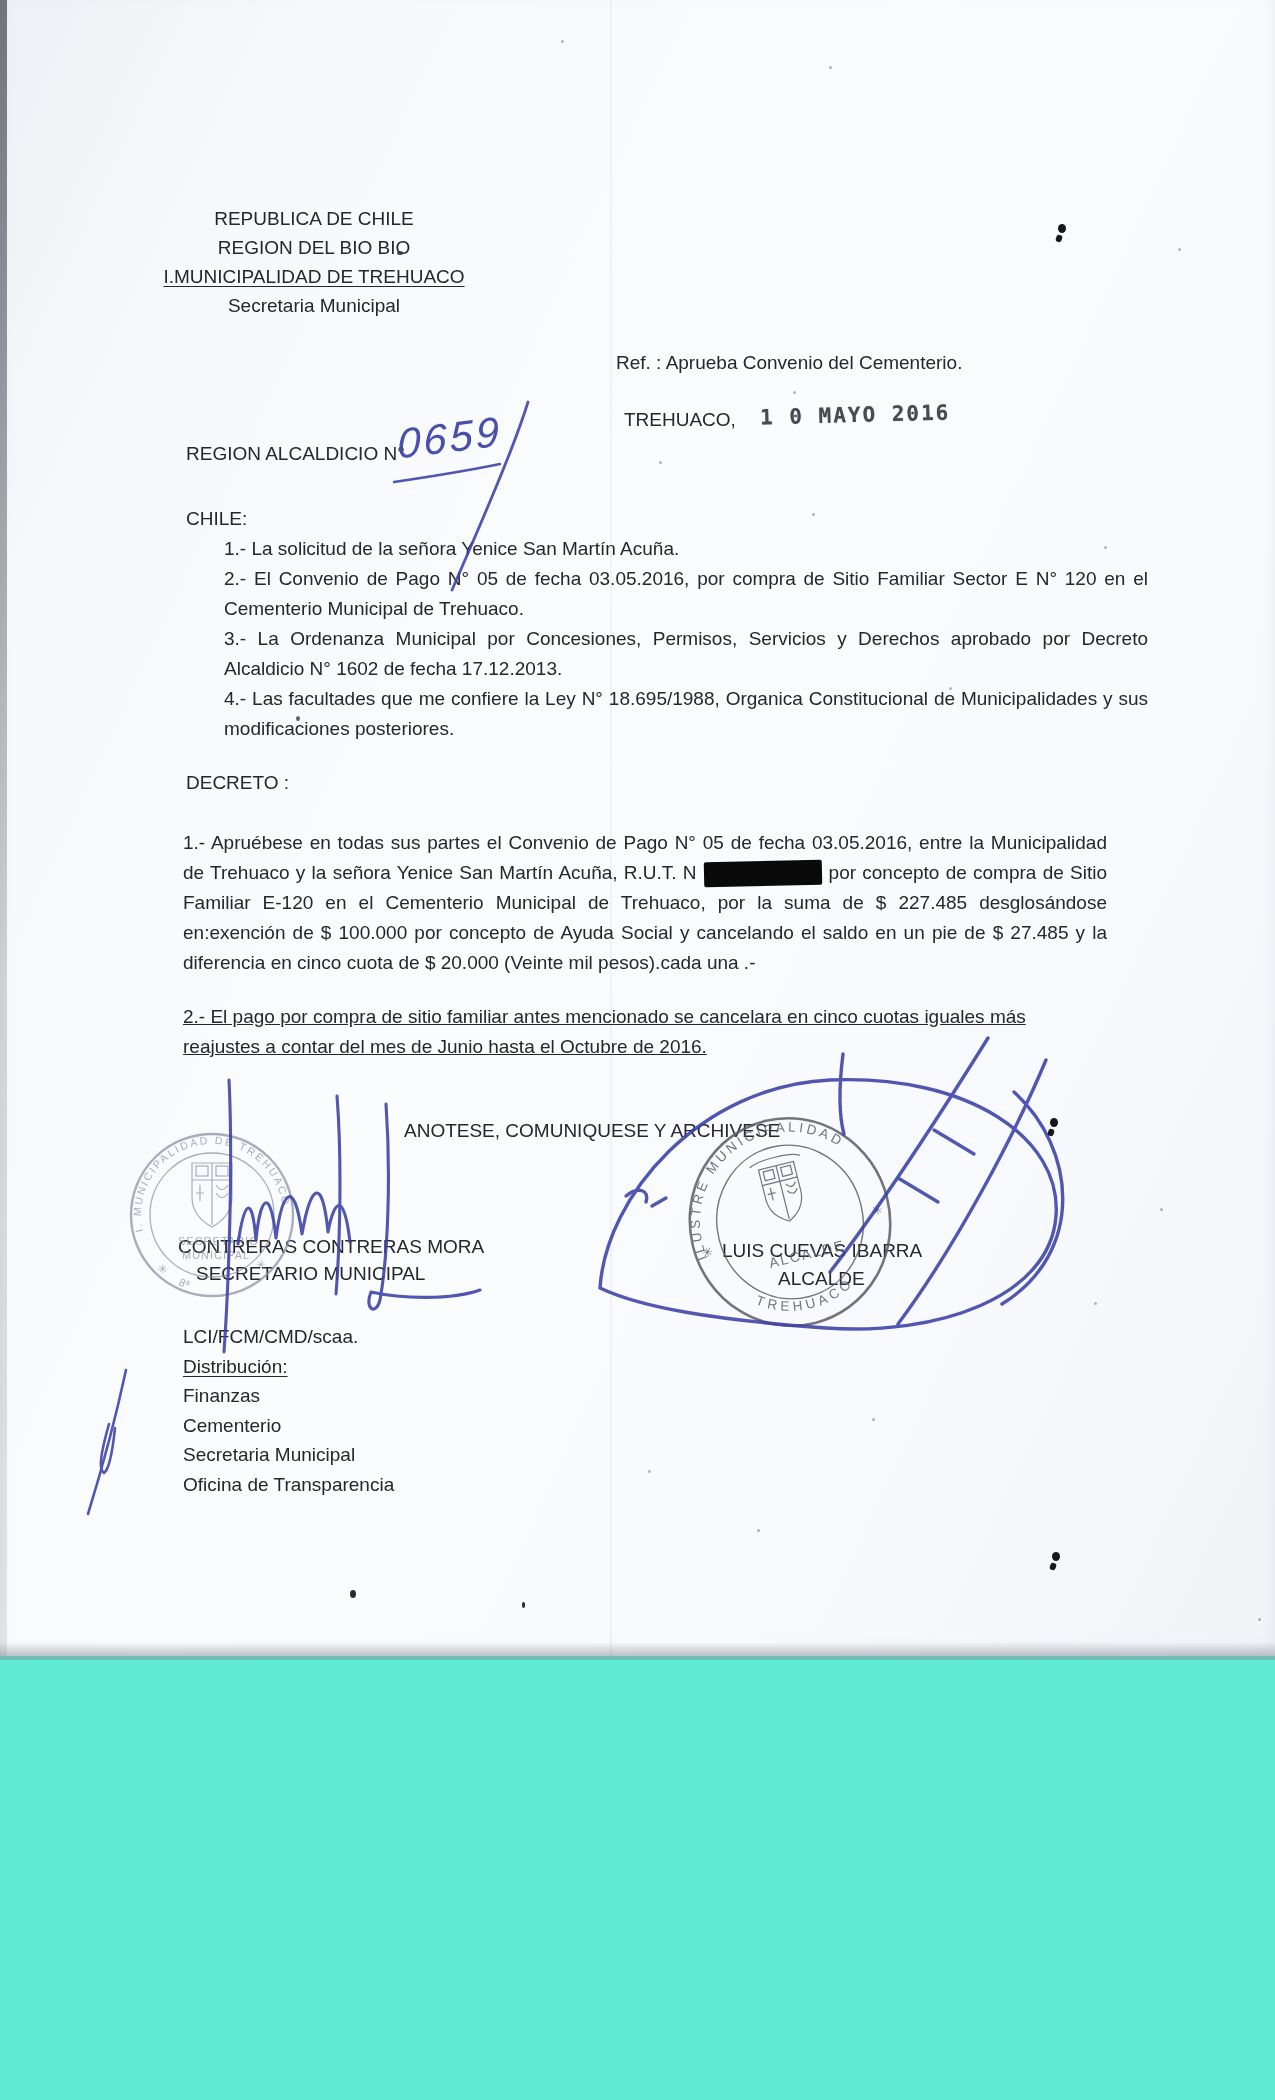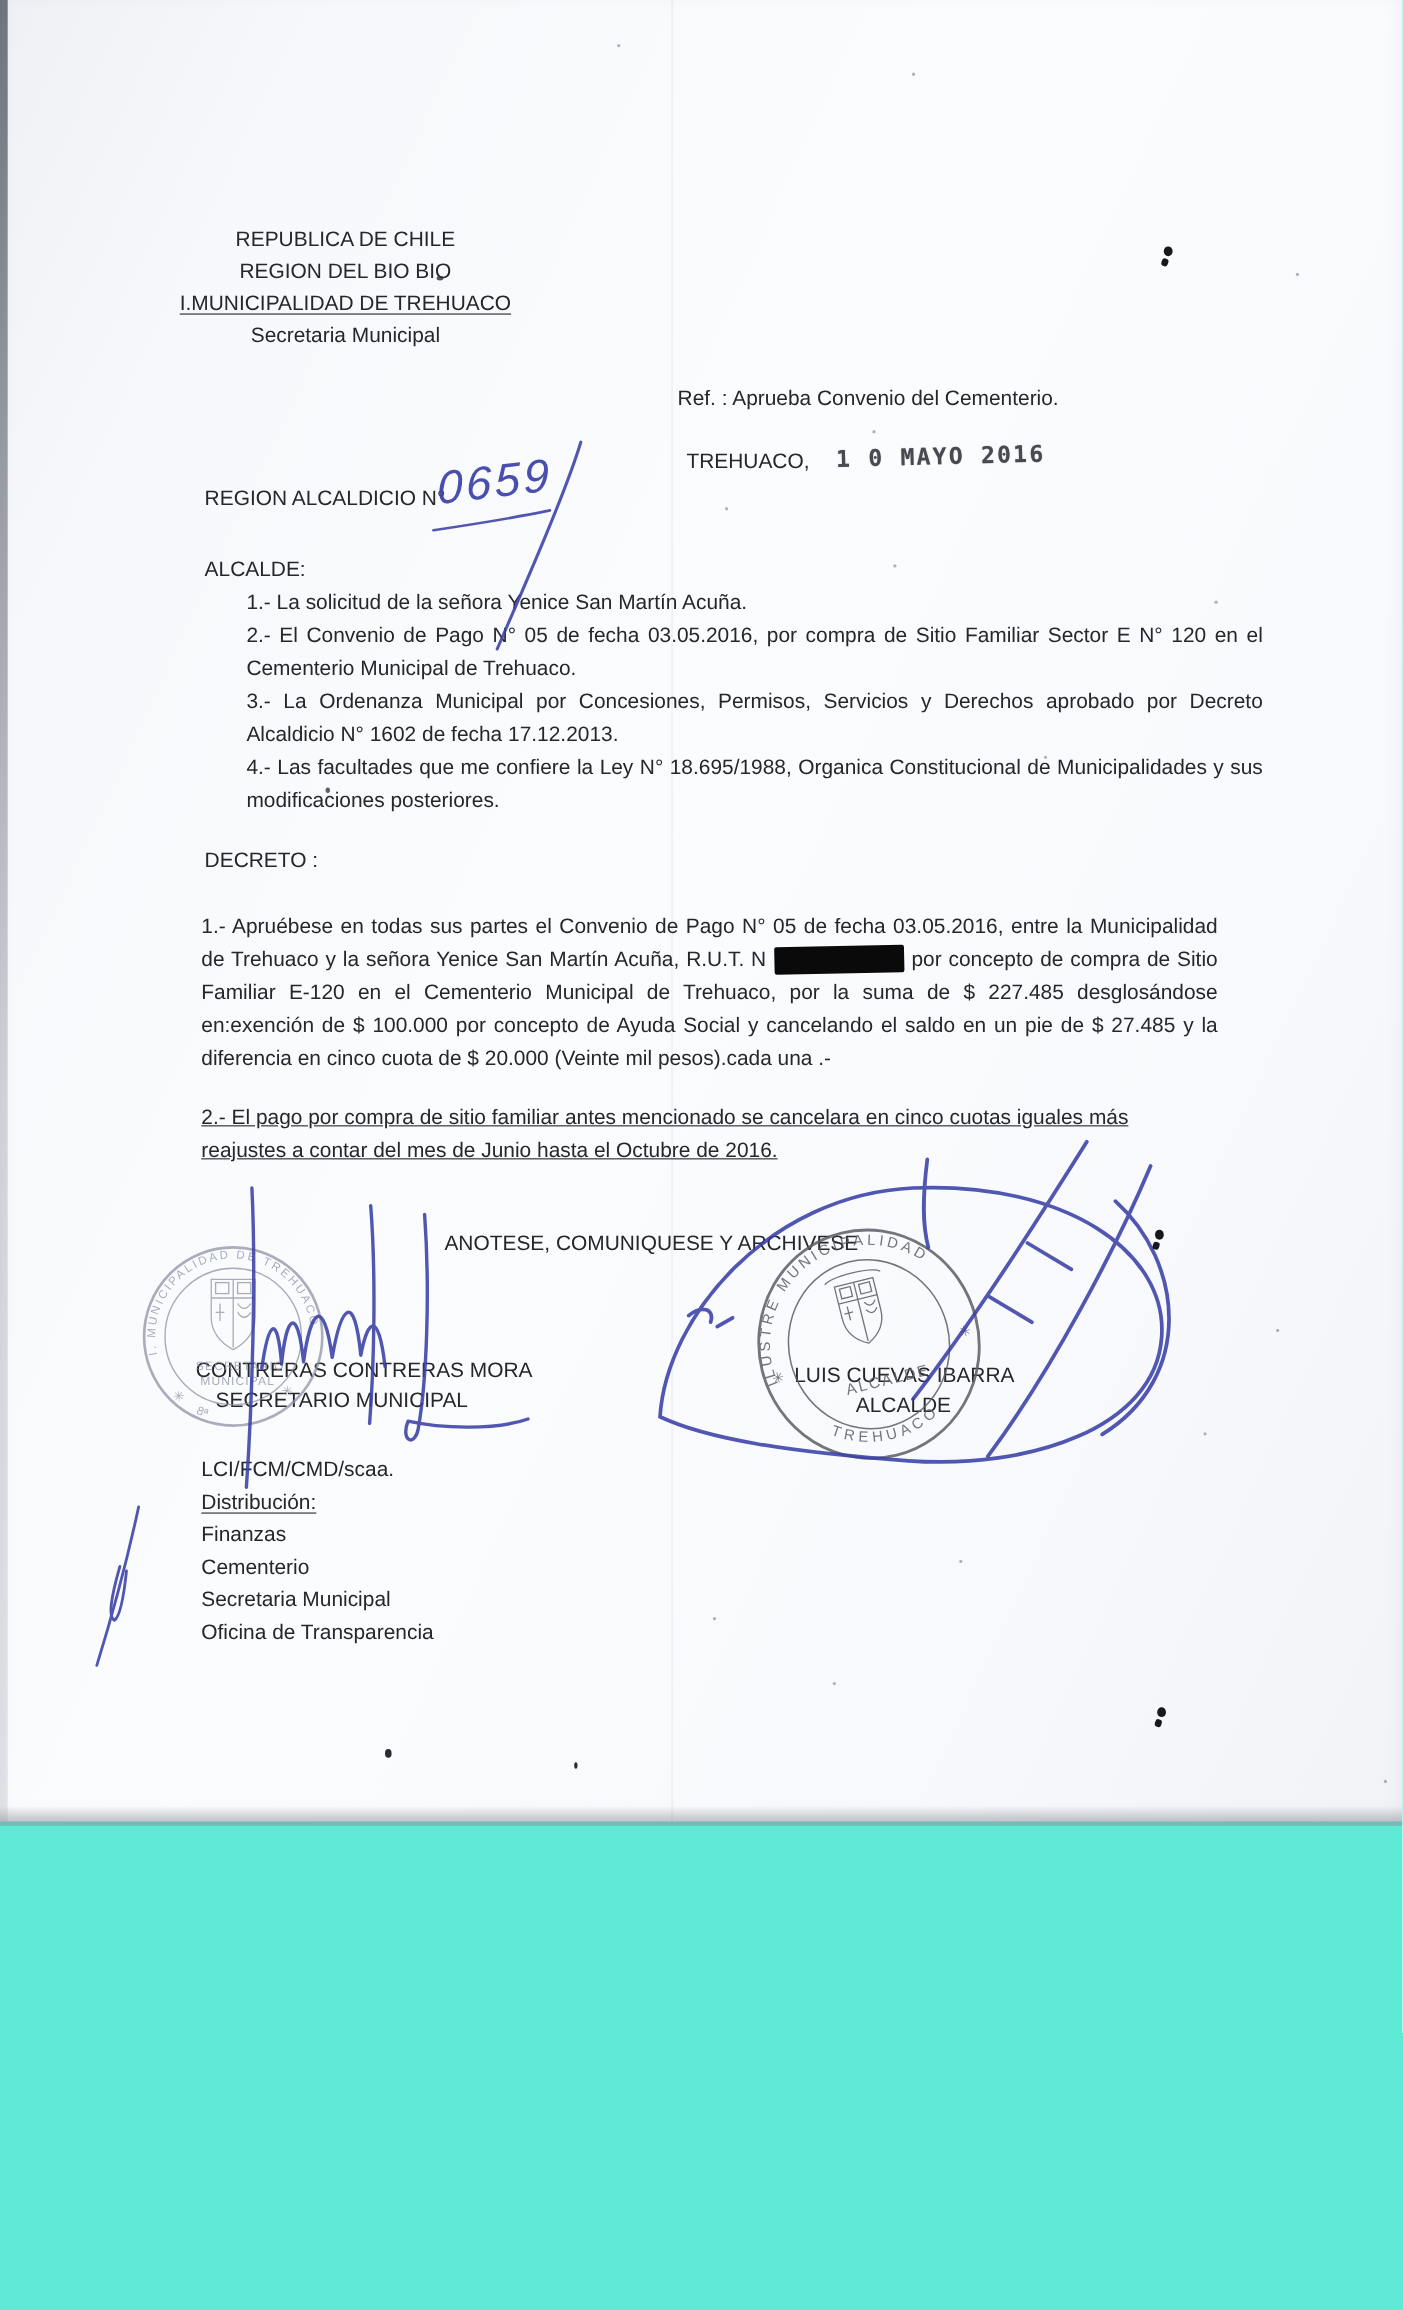--- a/index.html
+++ b/index.html
@@ -61,21 +61,21 @@
     <div>Secretaria Municipal</div>
   </div>
 
   <div class="abs ref">Ref. : Aprueba Convenio del Cementerio.</div>
   <div class="abs place">TREHUACO,</div>
   <div class="abs datestamp">1 0 MAYO 2016</div>
 
   <div class="abs decree-label">REGION ALCALDICIO N°</div>
   <div class="abs decree-num">0659</div>
 
-  <div class="abs t vtitle">ALCALDE:</div>
+  <div class="abs t vtitle">CHILE:</div>
   <div class="abs t vlist just">
     <div>1.- La solicitud de la señora Yenice San Martín Acuña.</div>
     <div>2.- El Convenio de Pago N° 05 de fecha 03.05.2016, por compra de Sitio Familiar Sector E N° 120 en el Cementerio Municipal de Trehuaco.</div>
     <div>3.- La Ordenanza Municipal por Concesiones, Permisos, Servicios y Derechos aprobado por Decreto Alcaldicio N° 1602 de fecha 17.12.2013.</div>
     <div>4.- Las facultades que me confiere la Ley N° 18.695/1988, Organica Constitucional de Municipalidades y sus modificaciones posteriores.</div>
   </div>
 
   <div class="abs t dtitle">DECRETO :</div>
   <div class="abs t p1 just">
     <span>1.- Apruébese en todas sus partes el Convenio de Pago N° 05 de fecha 03.05.2016, entre la Municipalidad de Trehuaco y la señora Yenice San Martín Acuña, R.U.T. N</span><span class="redaction"></span><span>por concepto de compra de Sitio Familiar E-120 en el Cementerio Municipal de Trehuaco, por la suma de $ 227.485 desglosándose en:exención de $ 100.000  por concepto de Ayuda Social y cancelando el saldo en un pie de $ 27.485 y la diferencia en cinco cuota de $ 20.000 (Veinte mil pesos).cada una .-</span>

